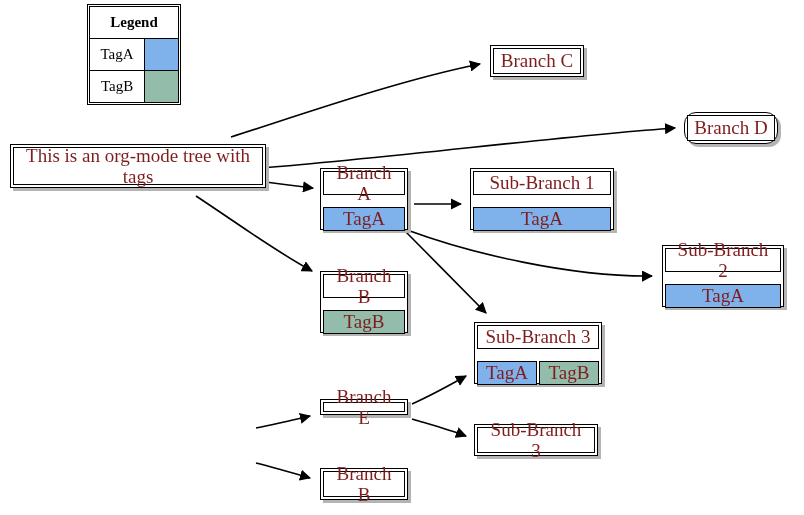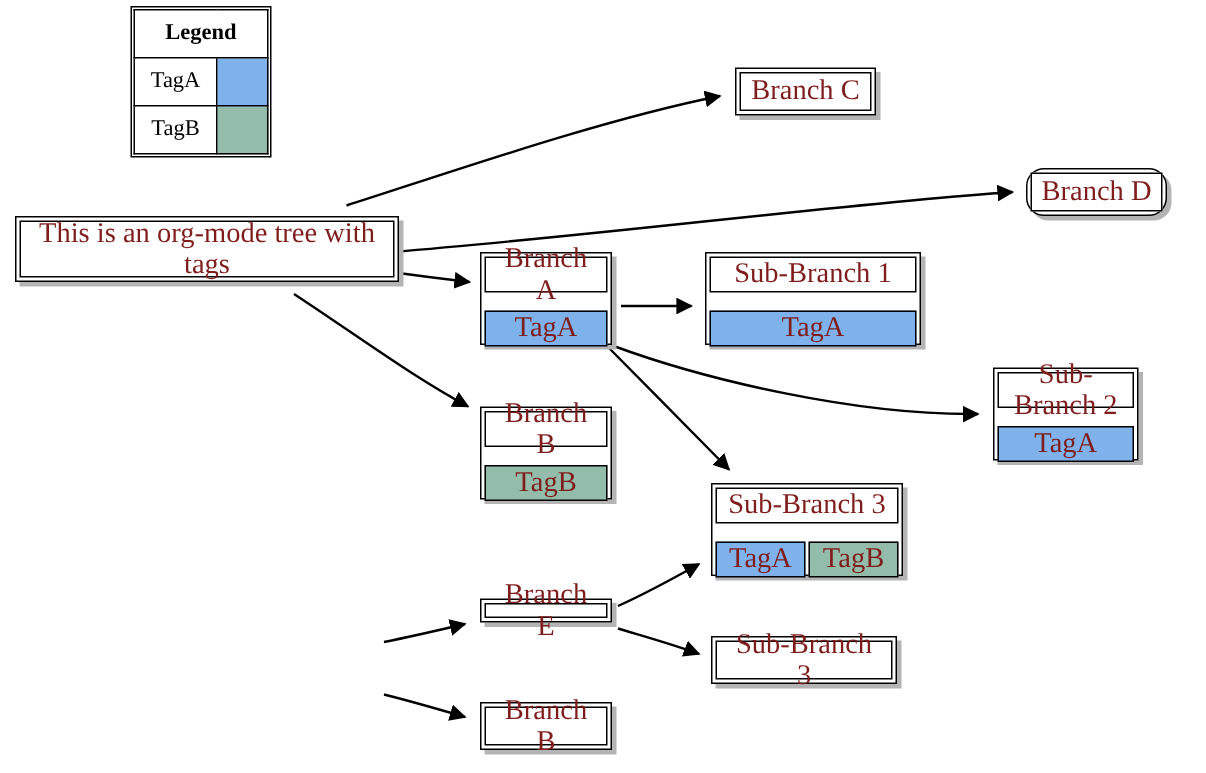--- a/index.html
+++ b/index.html
@@ -230,21 +230,21 @@
         <span class="label-text">Sub-Branch 1</span>
       </div>
       <div class="tag-row">
         <div class="tag-cell" style="background:#7fb2ea;">
           <span class="label-text">TagA</span>
         </div>
       </div>
     </div>
   </div>
 
-  <div class="node tagged" style="left:662px; top:245px; width:97px; height:62px;">
+  <div class="node tagged" style="left:662px; top:245px; width:122px; height:62px;">
     <div class="inner">
       <div class="title-cell">
         <span class="label-text">Sub-Branch 2</span>
       </div>
       <div class="tag-row">
         <div class="tag-cell" style="background:#7fb2ea;">
           <span class="label-text">TagA</span>
         </div>
       </div>
     </div>

